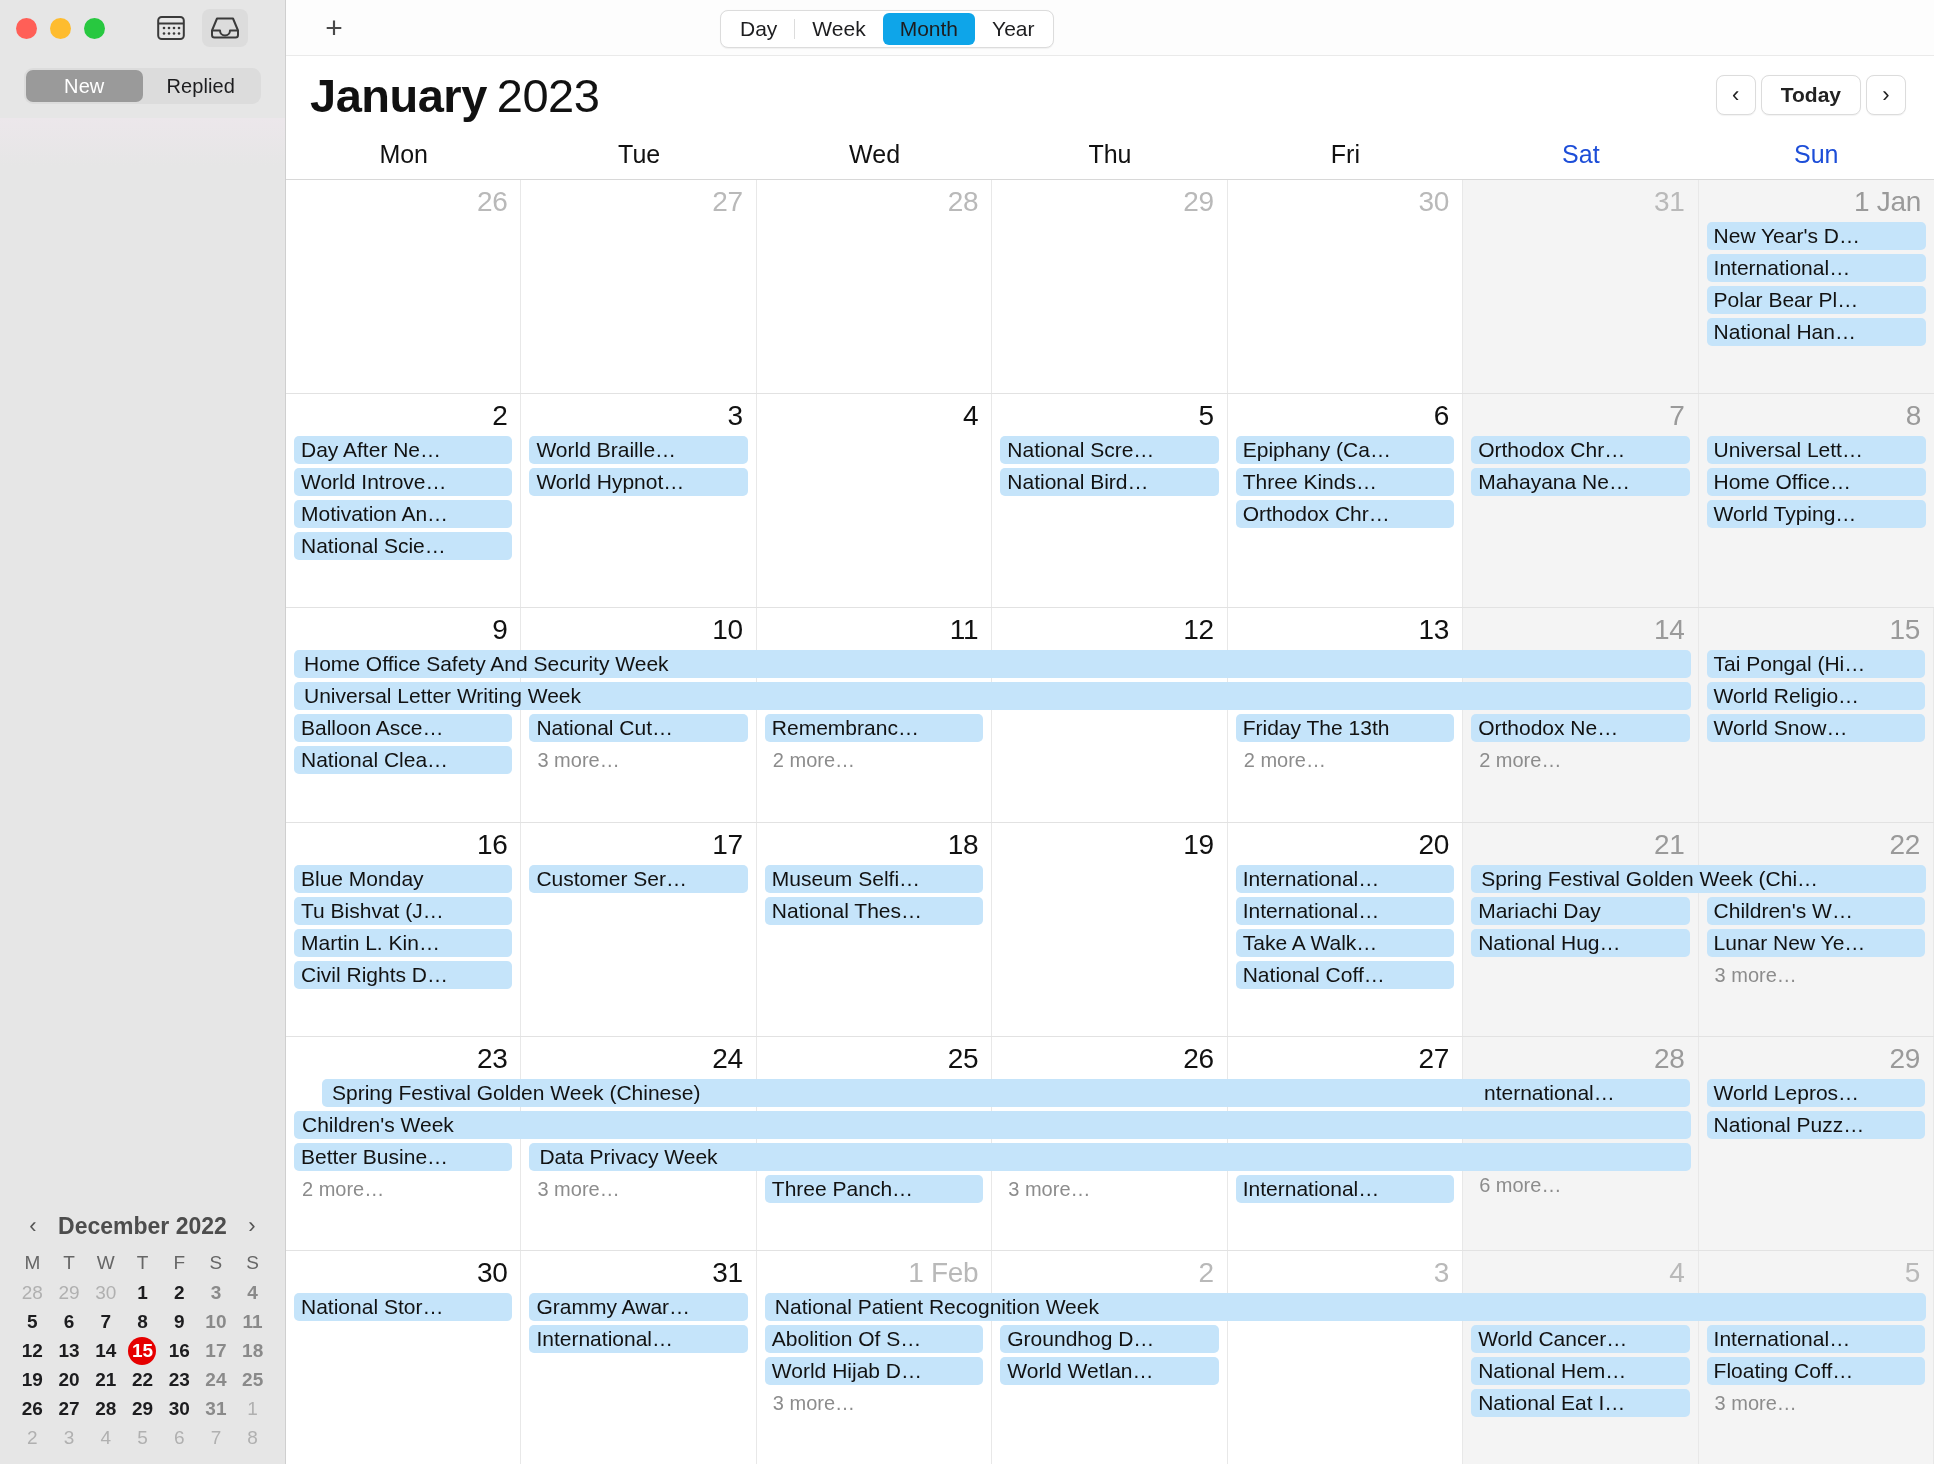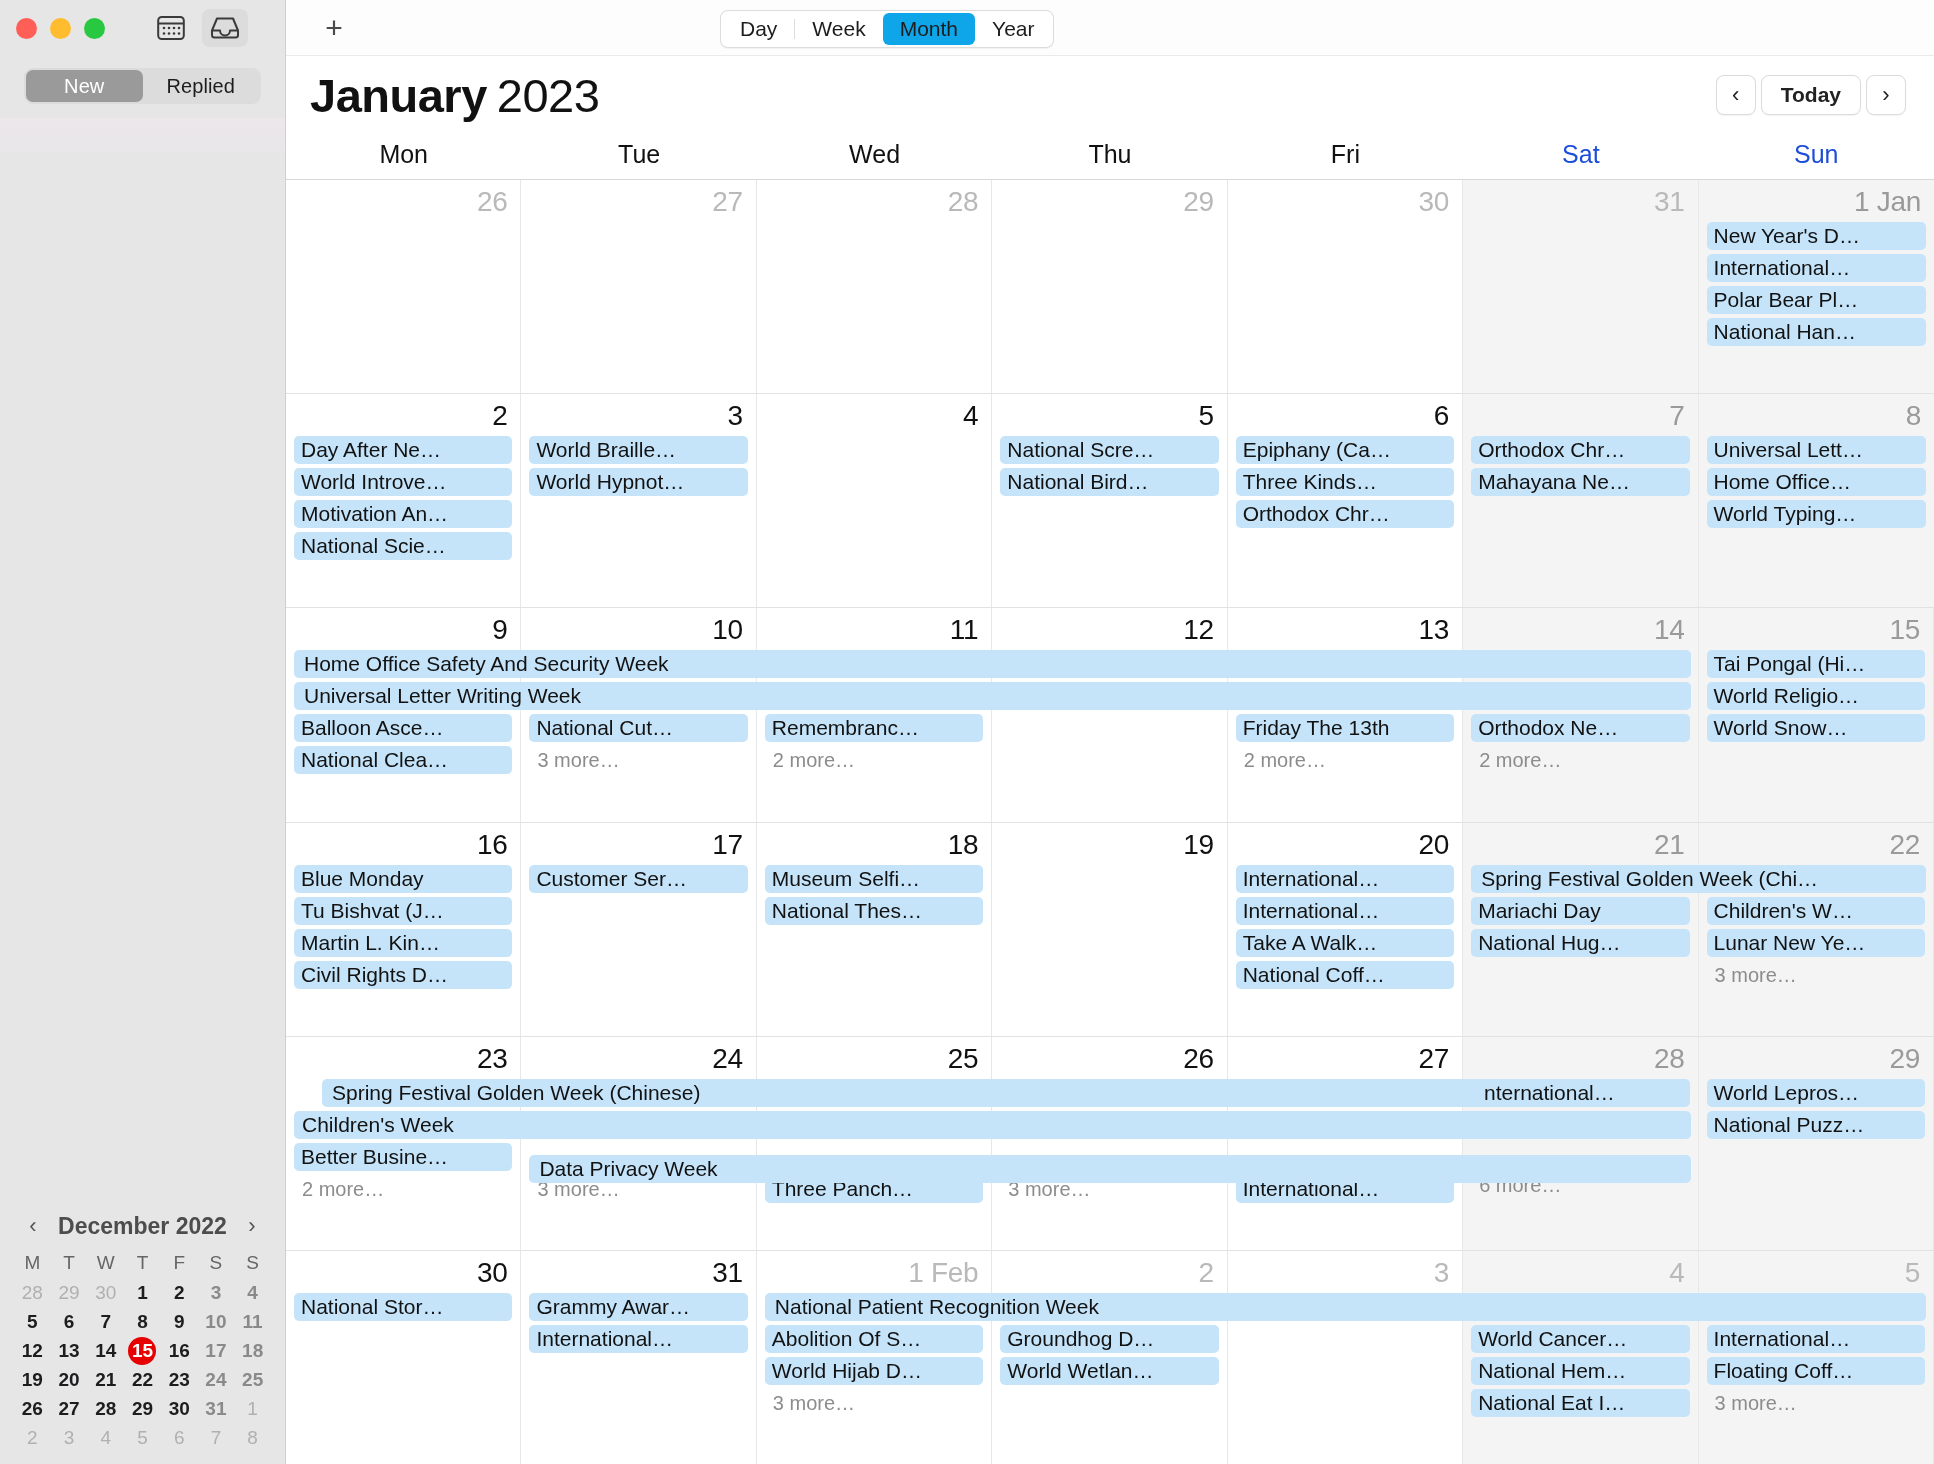--- a/index.html
+++ b/index.html
@@ -562,21 +562,21 @@
           <div class="cell we">
             <div class="daynum we">29</div>
             <div class="evlist">
               <div class="ev">World Lepros…</div>
               <div class="ev">National Puzz…</div>
             </div>
           </div>
           <div class="spans">
             <div class="span-bar" style="left: calc(0% + 8px); width: calc(71.4286% - 16px); top: 0px; margin-left: 28px;">Spring Festival Golden Week (Chinese)</div>
             <div class="span-bar" style="left: calc(0% + 8px); width: calc(85.7143% - 16px); top: 32px; padding-left: 8px;">Children's Week</div>
-            <div class="span-bar" style="left: calc(14.2857% + 8px); width: calc(71.4286% - 16px); top: 76px;">Data Privacy Week</div>
+            <div class="span-bar" style="left: calc(14.2857% + 8px); width: calc(71.4286% - 16px); top: 64px;">Data Privacy Week</div>
           </div>
         </div>
         <div class="wrow">
           <div class="cell">
             <div class="daynum">30</div>
             <div class="evlist">
               <div class="ev">National Stor…</div>
             </div>
           </div>
           <div class="cell">

